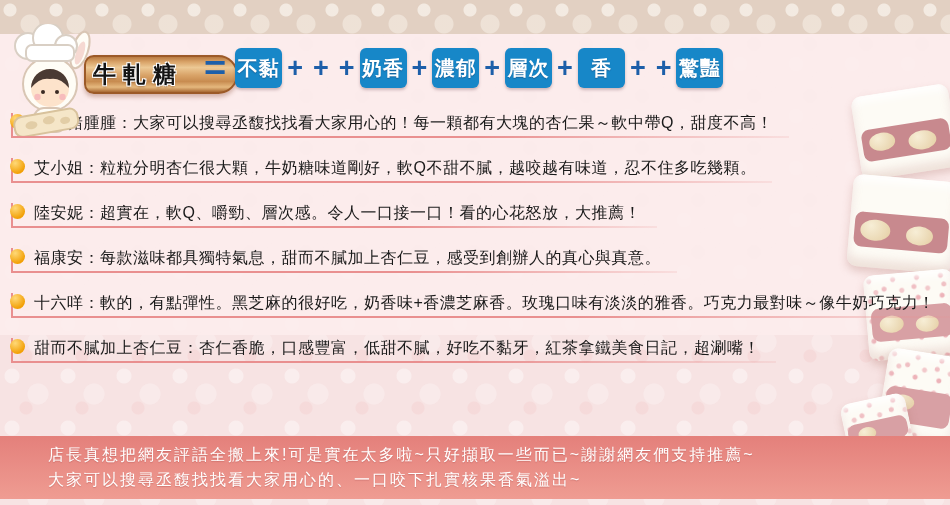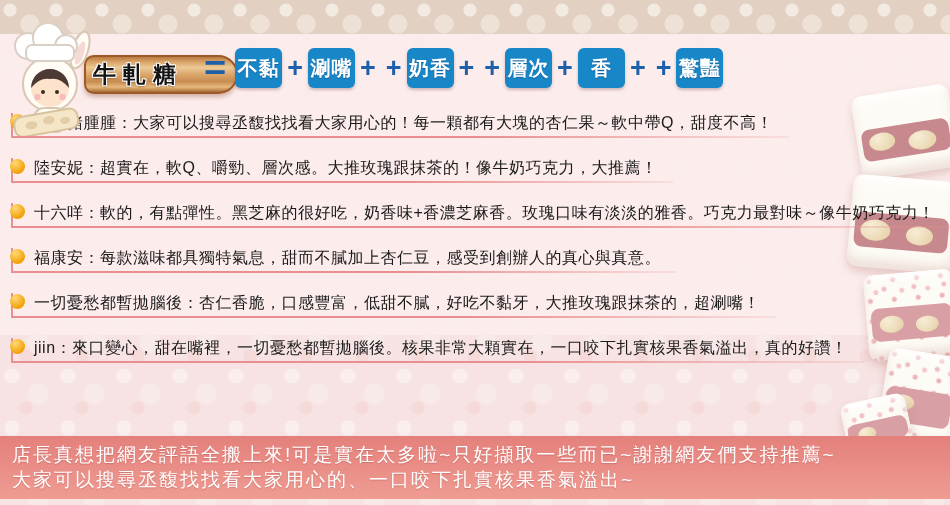--- a/index.html
+++ b/index.html
@@ -83,21 +83,21 @@
   .pin::after { content:""; position:absolute; left:4px; top:13px; width:0; height:0;
     border-left:3px solid transparent; border-right:3px solid transparent; border-top:9px solid #f0a githubusercontent10;
     border-top-color:#f0a010; }
   .rtext { white-space:nowrap; font-size:16px; color:#1a1a1a; letter-spacing:.5px; line-height:22px; }
   
   .footer-banner {
     position:absolute; left:0; top:436px; width:950px; height:63px; z-index:4;
     background:linear-gradient(180deg,#e4807b,#ef9c92);
     color:#fff; padding:6px 12px; 
   }
-  .footer-banner p { font-size:19px; letter-spacing:2px; line-height:25px; text-shadow:0 1px 1px rgba(160,70,70,.35); }
+  .footer-banner p { font-size:16px; letter-spacing:2px; line-height:25px; text-shadow:0 1px 1px rgba(160,70,70,.35);margin-left:36px; }
 </style>
 </head>
 <body>
 
 <div class="page">
 
   <div class="top-strip"></div>
   <div class="content-panel"></div>
 
   <div class="photo-stack">
@@ -159,69 +159,69 @@
   </svg>
 
   <div class="wood-sign">
     <span>牛軋糖</span>
   </div>
 
   <div class="equation">
     <span class="equals">=</span>
     <span class="tag">不黏</span>
     <span class="plus">+</span>
-    <span class="tag">涮嘴</span>
     <span class="plus">+</span>
     <span class="plus">+</span>
     <span class="tag">奶香</span>
     <span class="plus">+</span>
+    <span class="tag">濃郁</span>
     <span class="plus">+</span>
     <span class="tag">層次</span>
     <span class="plus">+</span>
     <span class="tag">香</span>
     <span class="plus">+</span>
     <span class="plus">+</span>
     <span class="tag">驚豔</span>
   </div>
 
   <div class="reviews">
     <div class="review">
       <div class="review-inner">
         <span class="pin"></span>
         <span class="rtext"><span>肥肥豬腫腫</span><span>：</span><span>大家可以搜尋丞馥找找看大家用心的！每一顆都有大塊的杏仁果～軟中帶Q，甜度不高！</span></span>
       </div>
     </div>
     <div class="review">
       <div class="review-inner">
         <span class="pin"></span>
-        <span class="rtext"><span>陸安妮</span><span>：</span><span>超實在，軟Q、嚼勁、層次感。大推玫瑰跟抹茶的！像牛奶巧克力，大推薦！</span></span>
+        <span class="rtext"><span>艾小姐</span><span>：</span><span>粒粒分明杏仁很大顆，牛奶糖味道剛好，軟Q不甜不膩，越咬越有味道，忍不住多吃幾顆。</span></span>
+      </div>
+    </div>
+    <div class="review">
+      <div class="review-inner">
+        <span class="pin"></span>
+        <span class="rtext"><span>陸安妮</span><span>：</span><span>超實在，軟Q、嚼勁、層次感。令人一口接一口！看的心花怒放，大推薦！</span></span>
+      </div>
+    </div>
+    <div class="review">
+      <div class="review-inner">
+        <span class="pin"></span>
+        <span class="rtext"><span>福康安</span><span>：</span><span>每款滋味都具獨特氣息，甜而不膩加上杏仁豆，感受到創辦人的真心與真意。</span></span>
       </div>
     </div>
     <div class="review">
       <div class="review-inner">
         <span class="pin"></span>
         <span class="rtext"><span>十六咩</span><span>：</span><span>軟的，有點彈性。黑芝麻的很好吃，奶香味+香濃芝麻香。玫瑰口味有淡淡的雅香。巧克力最對味～像牛奶巧克力！</span></span>
       </div>
     </div>
     <div class="review">
       <div class="review-inner">
         <span class="pin"></span>
-        <span class="rtext"><span>福康安</span><span>：</span><span>每款滋味都具獨特氣息，甜而不膩加上杏仁豆，感受到創辦人的真心與真意。</span></span>
-      </div>
-    </div>
-    <div class="review">
-      <div class="review-inner">
-        <span class="pin"></span>
-        <span class="rtext"><span>一切憂愁都暫拋腦後</span><span>：</span><span>杏仁香脆，口感豐富，低甜不膩，好吃不黏牙，大推玫瑰跟抹茶的，超涮嘴！</span></span>
-      </div>
-    </div>
-    <div class="review">
-      <div class="review-inner">
-        <span class="pin"></span>
-        <span class="rtext"><span>jiin</span><span>：</span><span>來口變心，甜在嘴裡，一切憂愁都暫拋腦後。核果非常大顆實在，一口咬下扎實核果香氣溢出，真的好讚！</span></span>
+        <span class="rtext"><span>甜而不膩加上杏仁豆</span><span>：</span><span>杏仁香脆，口感豐富，低甜不膩，好吃不黏牙，紅茶拿鐵美食日記，超涮嘴！</span></span>
       </div>
     </div>
   </div>
 
   <div class="footer-banner">
     <p>店長真想把網友評語全搬上來!可是實在太多啦~只好擷取一些而已~謝謝網友們支持推薦~</p>
     <p>大家可以搜尋丞馥找找看大家用心的、一口咬下扎實核果香氣溢出~</p>
   </div>
 
 </div>

